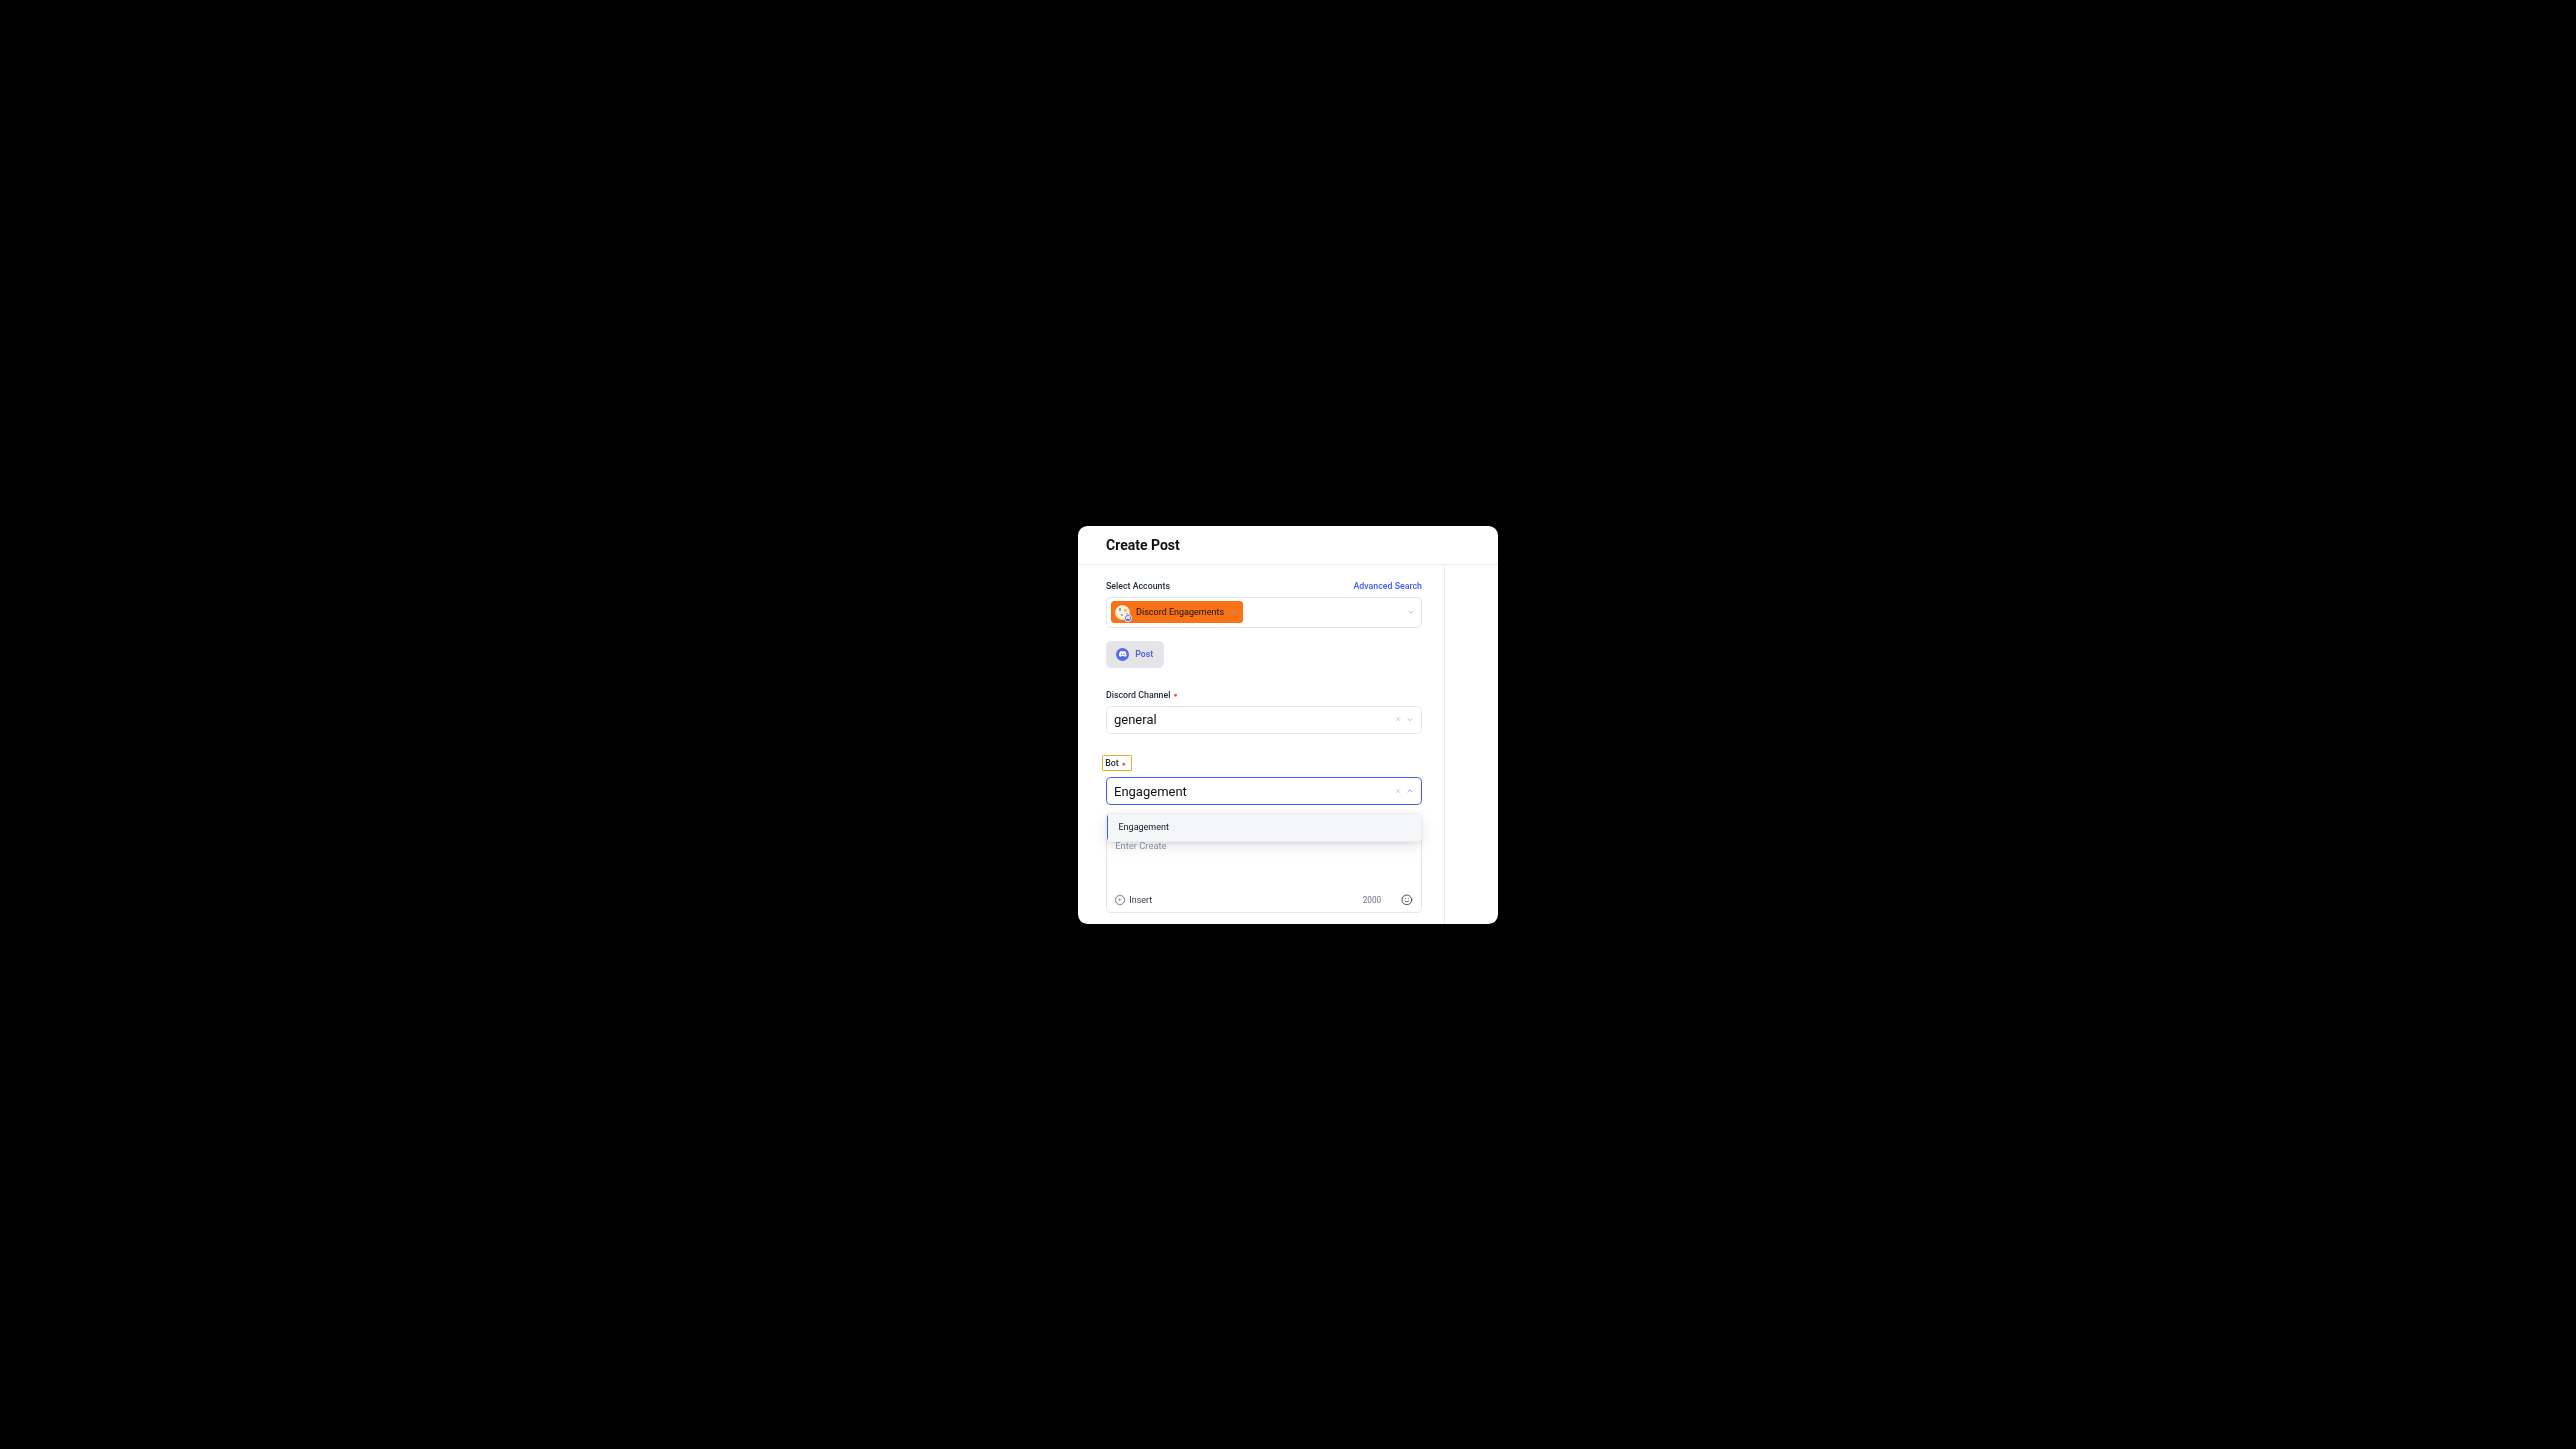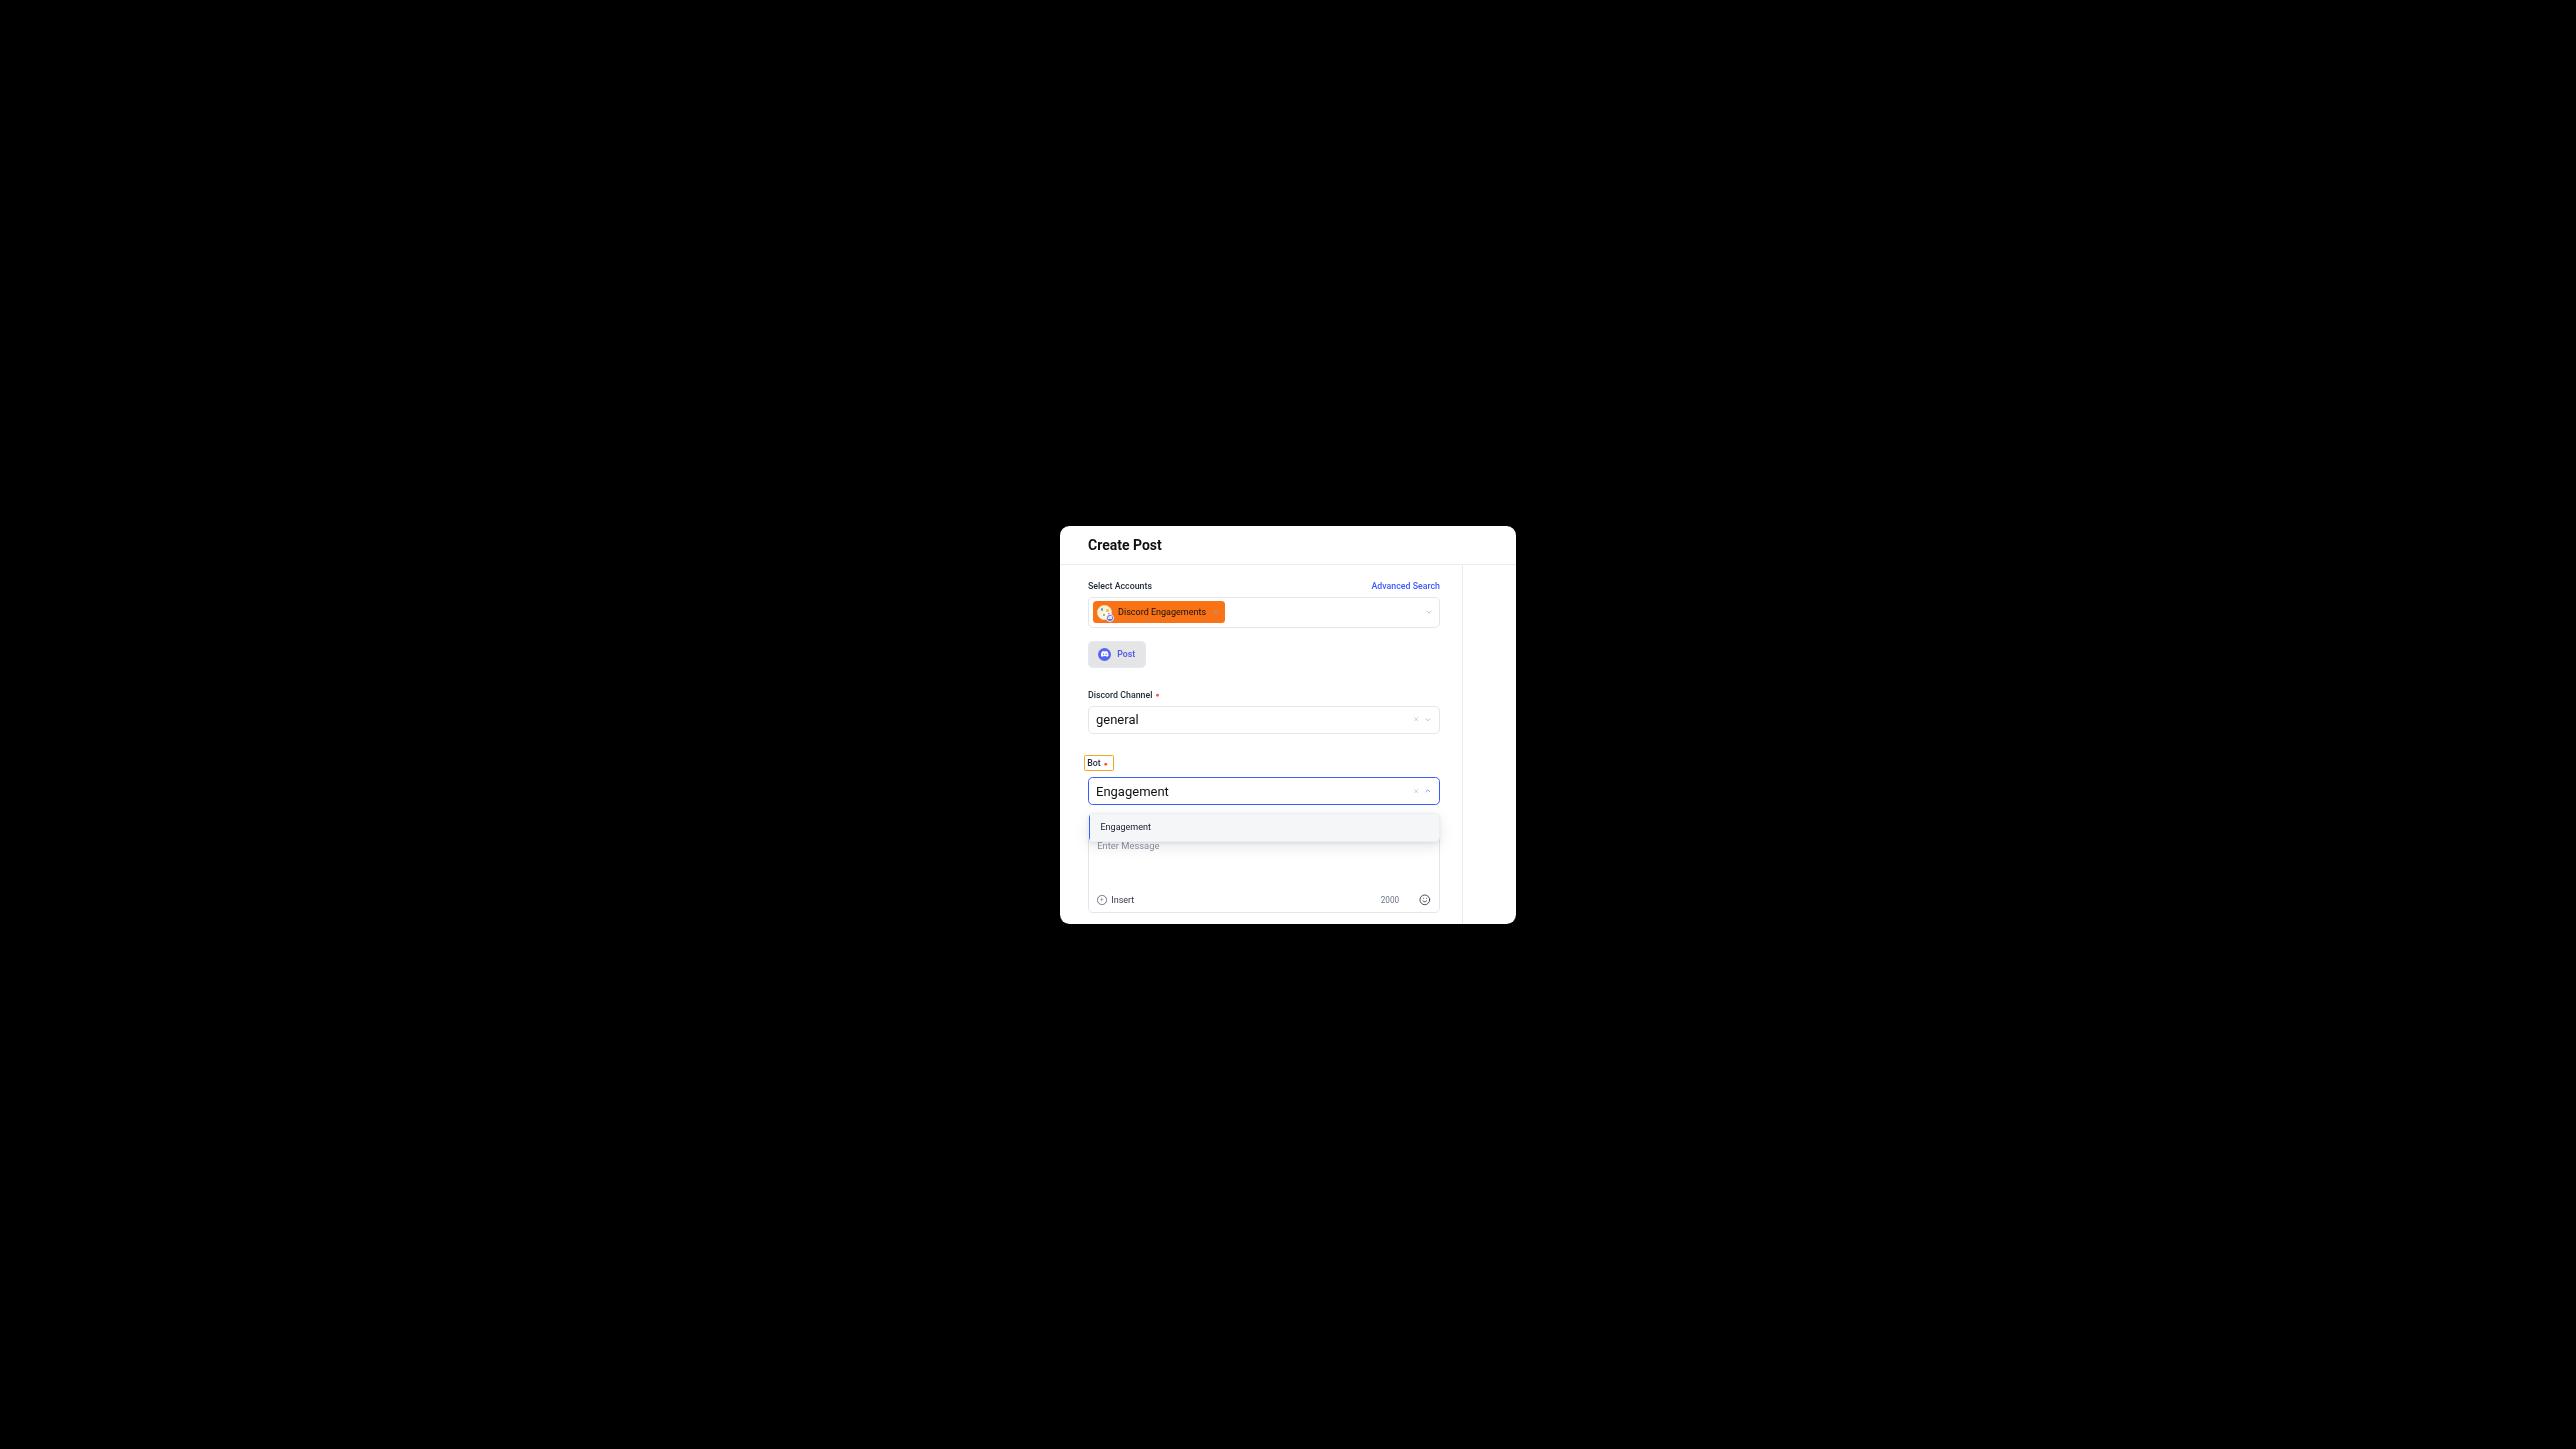--- a/index.html
+++ b/index.html
@@ -8,21 +8,21 @@
     background: #000;
     font-family: -apple-system, BlinkMacSystemFont, "Segoe UI", Roboto, Helvetica, Arial, sans-serif;
     display: flex;
     align-items: center;
     justify-content: center;
     min-height: 100vh;
     font-size: 9.4px;
     color: #111827;
   }
   .modal {
-    width: 456px;
+    width: 420px;
     height: 398px;
     background: #fff;
     border-radius: 9.4px;
     overflow: hidden;
     display: flex;
     flex-direction: column;
   }
   .modal-header {
     padding: 11.7px 28px 10.5px 28px;
     border-bottom: 0.6px solid #e9ecef;
@@ -298,21 +298,21 @@
             </div>
           </div>
           <div class="dropdown-menu">
             <div class="dropdown-item">Engagement</div>
           </div>
         </div>
       </div>
 
       <div class="section" style="margin-top:11.7px;">
         <div class="msg-box">
-          <div class="msg-placeholder">Enter Message</div>
+          <div class="msg-placeholder">Enter Create</div>
           <div class="msg-footer">
             <div class="insert-btn">
               <span class="plus-circ">+</span>
               <span>Insert</span>
             </div>
             <div class="msg-right">
               <span class="char-count">2000</span>
               <span class="emoji-btn">
                 <svg width="11.7" height="11.7" viewBox="0 0 24 24" fill="none" stroke="currentColor" stroke-width="1.8" stroke-linecap="round" stroke-linejoin="round">
                     <circle cx="12" cy="12" r="10"></circle>

